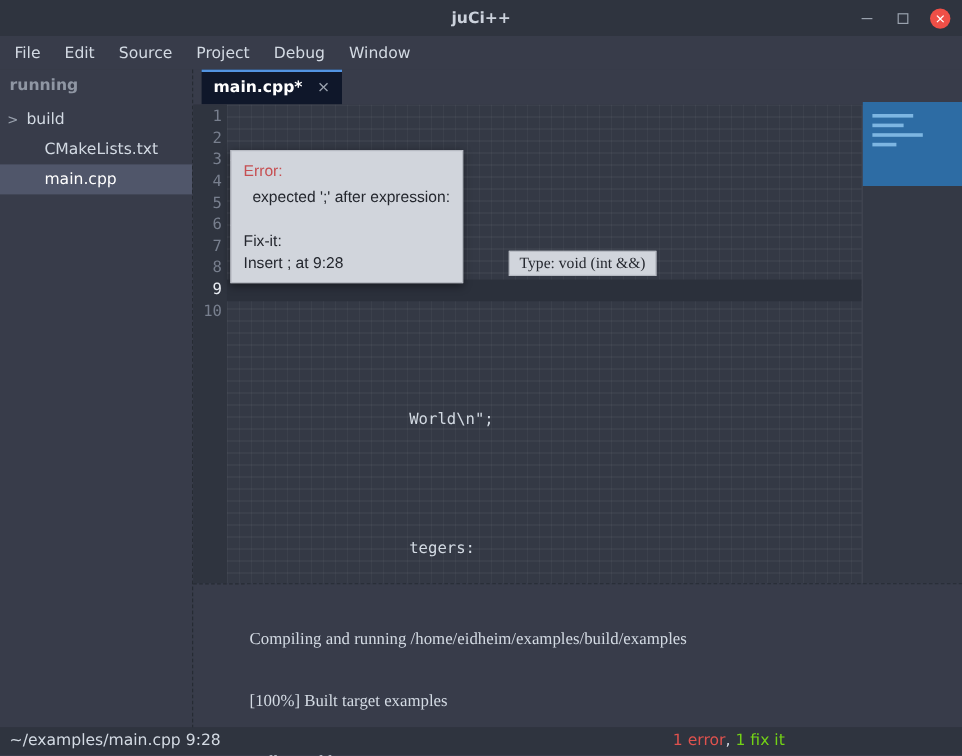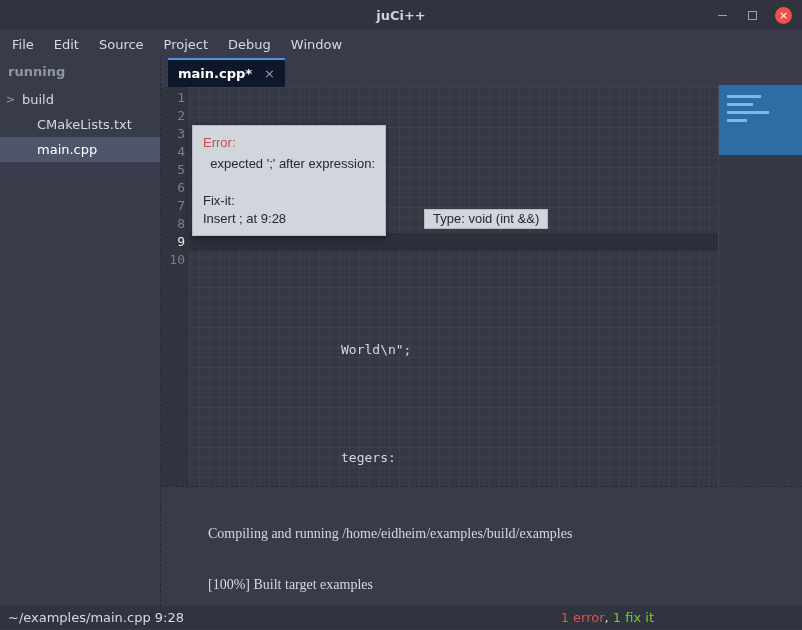--- a/index.html
+++ b/index.html
@@ -73,21 +73,21 @@
     background:#d1d5dc; color:#24272e; border:1px solid #b6bac2;
     box-shadow:0 2px 7px rgba(0,0,0,0.45);
     padding:9px 10px; font-family:Liberation Sans, sans-serif; font-size:13px;
   }
   .tt-error { color:#c64f52; margin-bottom:6px; }
   .tt-msg { margin-bottom:22px;text-align:right; }
   .tt-fixit { margin-bottom:3px; }
   .type-tooltip {
     position:absolute; left:424px; top:209px; z-index:6;
     background:#d1d5dc; color:#24272e; border:1px solid #b6bac2;
-    padding:1px 8px 2px 8px; font-family:Liberation Sans, sans-serif; font-size:13px;
+    padding:1px 8px 2px 8px; font-family:Liberation Serif, serif; font-size:13px;
   }
   
   .blue-panel { position:absolute; left:719px; top:85px; width:83px; height:70px; background:#2d6ca4; z-index:5; }
   .bp-bar { position:absolute; height:3px; background:#7db6e2; }
   .bp1 { left:8px; top:10px; width:34px; }
   .bp2 { left:8px; top:18px; width:26px; }
   .bp3 { left:8px; top:26px; width:42px; }
   .bp4 { left:8px; top:34px; width:20px; }
   
   .terminal {

